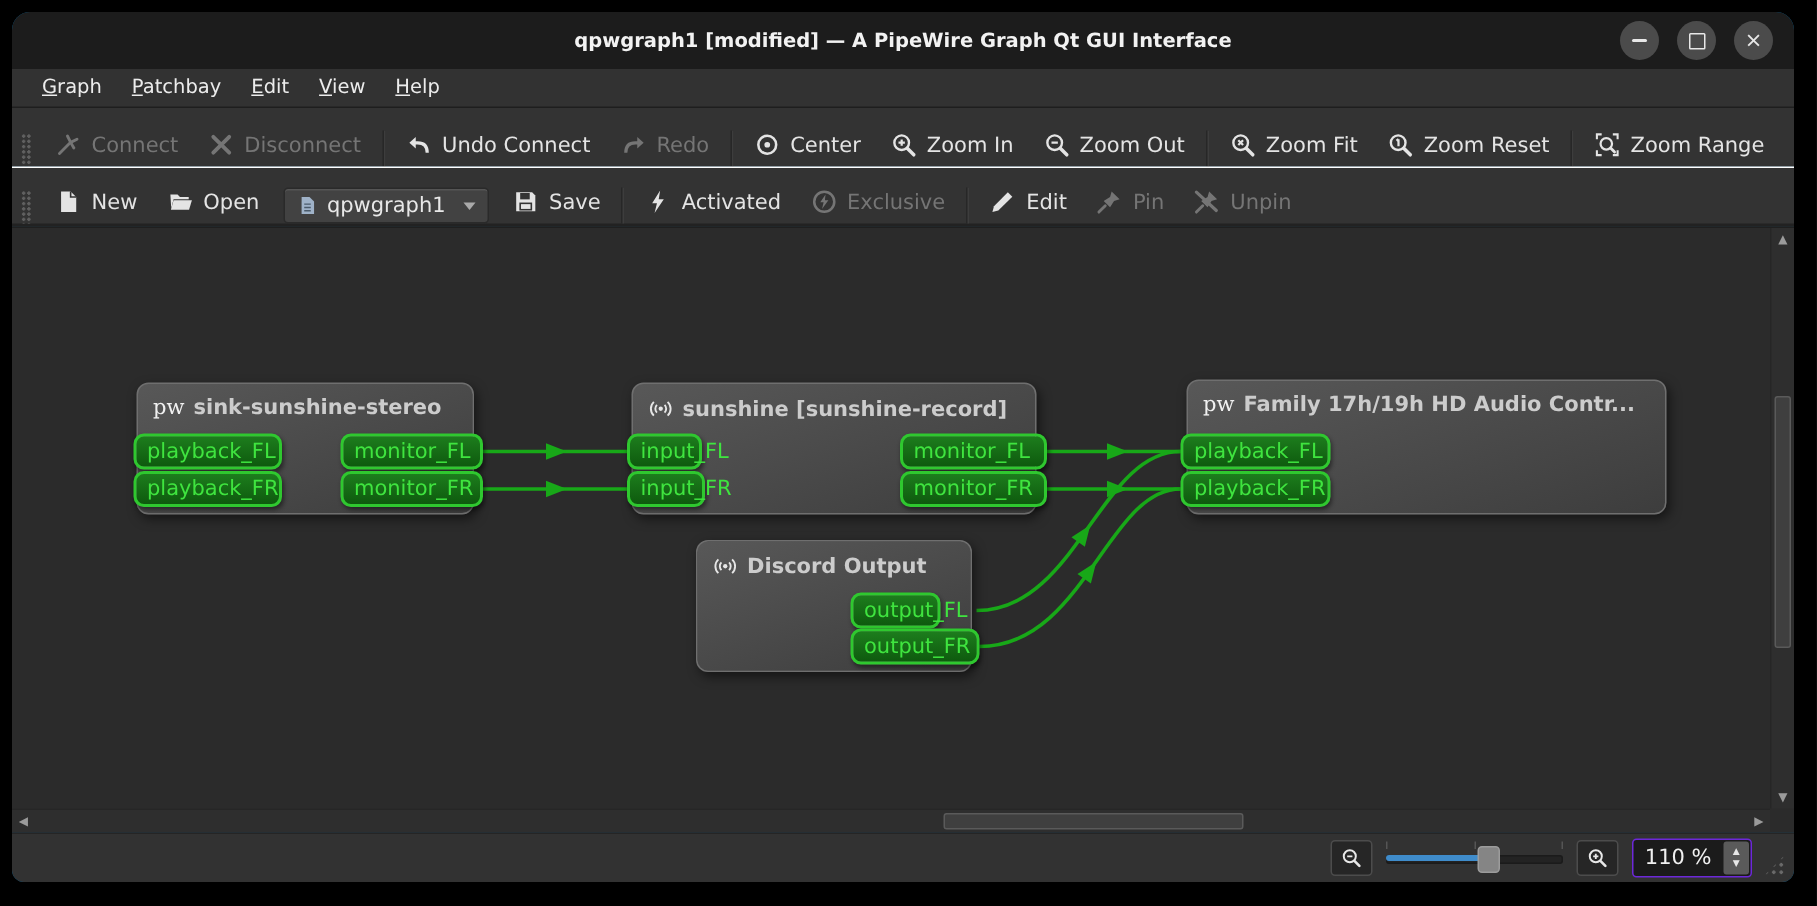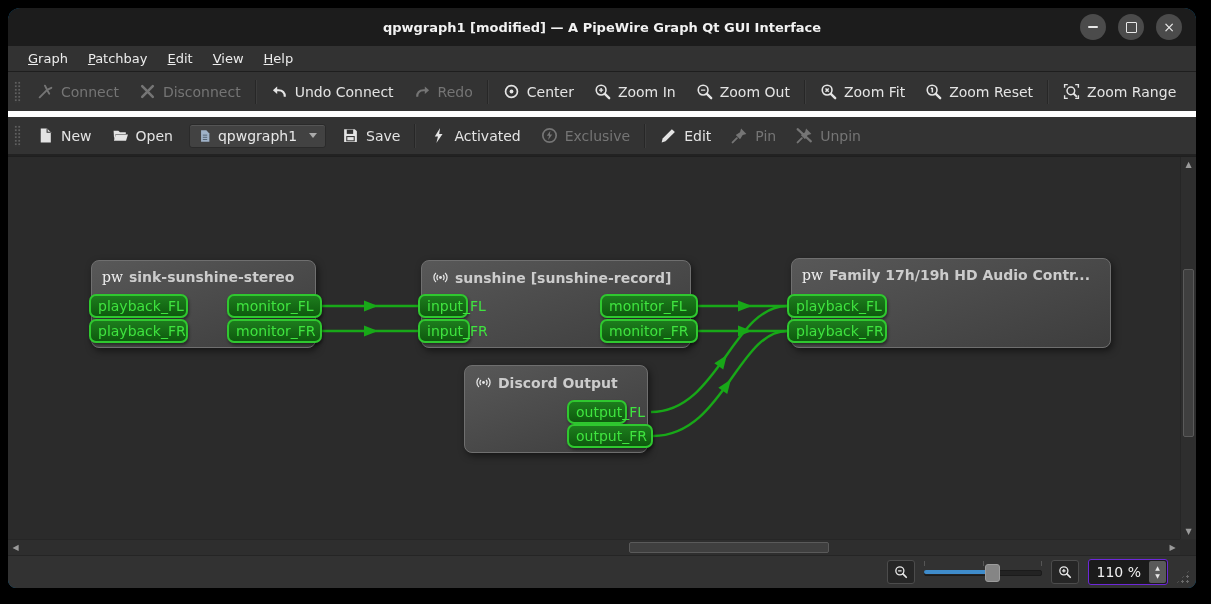--- a/index.html
+++ b/index.html
@@ -12,22 +12,22 @@
   .winbtns{position:absolute;right:14px;top:6px;display:flex;gap:12px;}
   .wbtn{width:26px;height:26px;border-radius:50%;background:#4b4b4b;display:flex;align-items:center;justify-content:center;color:#e8e8e8;}
   .wbtn .bar{width:10px;height:2px;background:#e8e8e8;border-radius:1px;}
   .wbtn .sq{width:9px;height:9px;border:1.5px solid #e8e8e8;border-radius:1px;}
   .wbtn .x{font-size:14px;line-height:1;}
   
   .menubar{height:25px;background:#323232;display:flex;align-items:center;padding-left:10px;flex:none;border-bottom:1px solid #1e1e1e;}
   .menu-item{display:inline-block;color:#ececec;font-size:13px;padding:3px 10px;}
   .menu-item::first-letter{text-decoration:underline;}
   
-  .toolbar{height:39px;background:#333333;display:flex;align-items:center;padding:0 4px;flex:none;}
-  .toolbar.second{height:37px;border-top:6px solid #ffffff;border-bottom:2px solid #222222;}
+  .toolbar{height:39px;background:#333333;display:flex;align-items:flex-end;padding:0 4px;flex:none;}
+  .toolbar.second{height:37px;border-top:1px solid #ffffff;border-bottom:2px solid #222222;}
   .tb-handle{width:7px;height:22px;margin:0 6px 0 2px;background-image:radial-gradient(#606060 1px,transparent 1.1px);background-size:3.5px 3.5px;}
   .tb-btn{display:flex;align-items:center;gap:7px;padding:6px 10px;border-radius:3px;color:#e4e4e4;font-size:14px;}
   .tb-btn.disabled{color:#757575;}
   .tb-sep{width:1px;height:24px;background:#272727;border-right:1px solid #3d3d3d;margin:0 4px;}
   .i{width:17px;height:17px;flex:none;display:block;}
   .i-sm{width:14px;height:14px;flex:none;display:block;}
   .combo{display:flex;align-items:center;gap:6px;background:#424242;border:1px solid #2a2a2a;border-radius:3px;
     padding:3px 8px;margin:0 6px;color:#e8e8e8;font-size:14px;box-shadow:inset 0 1px 0 #555;}
   .combo .arrow{width:0;height:0;border-left:4px solid transparent;border-right:4px solid transparent;border-top:5px solid #aaa;margin-left:6px;}
   

